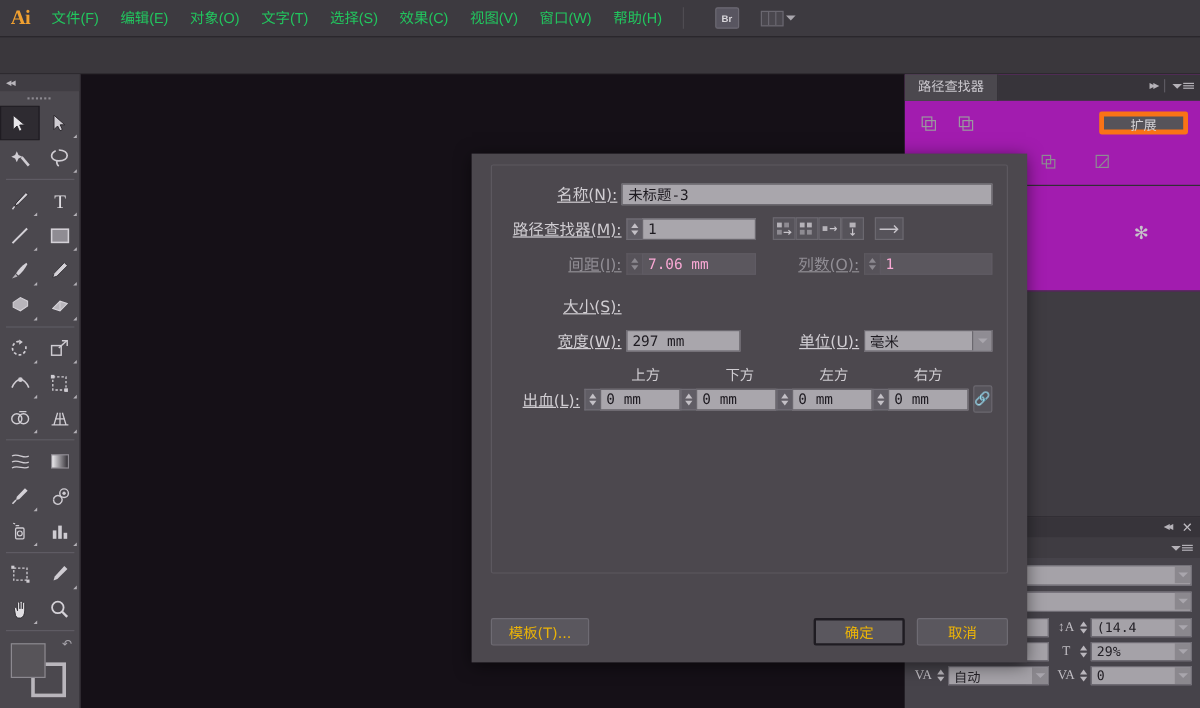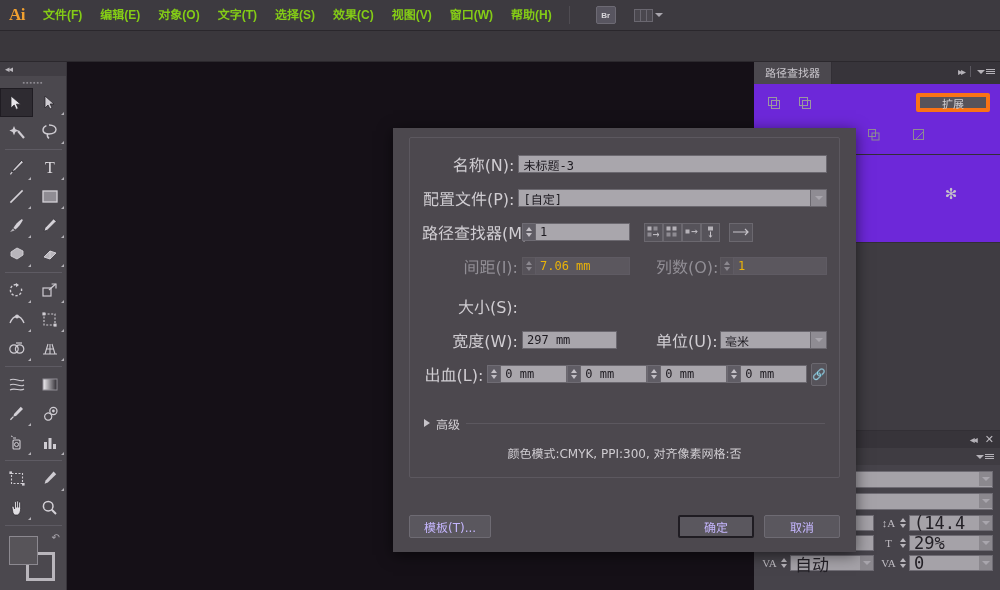--- a/index.html
+++ b/index.html
@@ -23,21 +23,21 @@
   }
   .ai-logo {
     width: 34px; height: 31px;
     display: flex; align-items: center; justify-content: center;
     color: #f0a030; font-weight: bold; font-size: 17px;
     font-family: "Liberation Serif", "DejaVu Serif", serif;
     letter-spacing: -0.5px;
   }
   .menu-item {
     padding: 0 9px; height: 31px; line-height: 31px;
-    font-size: 12px; color: #84cc16; white-space: nowrap; cursor: default; font-weight: bold;
+    font-size: 12px; color: #22c55e; white-space: nowrap; cursor: default;
   }
   .menubar-spacer { width: 18px; }
   .menu-sep { width: 1px; height: 18px; background: #4f4c52; margin: 0 8px; }
   .br-btn {
     width: 20px; height: 18px; background: #585560;
     border: 1px solid #6d6a74; border-radius: 2px;
     display: flex; align-items: center; justify-content: center;
     font-size: 8px; color: #d8d6da; font-weight: bold;
   }
   .ws-btn {
@@ -114,21 +114,21 @@
     position: absolute; left: 67px; top: 62px;
     width: 933px; height: 528px; background: #151017;
   }
 
   
   .dock {
     position: absolute; right: 0; top: 62px;
     width: 246px; height: 528px;
     background: #3f3c42;
   }
-  .panel-group { background: #6d28d9; border-bottom: 1px solid #322f35; }
+  .panel-group { background: #a21caf; border-bottom: 1px solid #322f35; }
   .panel-tabs {
     height: 22px; background: #37343a;
     display: flex; align-items: flex-end; position: relative;
   }
   .panel-tab {
     height: 22px; padding: 0 11px; line-height: 22px;
     background: #4b484e; font-size: 11px; color: #cac7cd;
     border-right: 1px solid #322f35;
   }
   .panel-tools {
@@ -220,21 +220,21 @@
   .cp-stepper { display: flex; flex-direction: column; gap: 0; }
   .cp-stepper i {
     width: 0; height: 0;
     border-left: 3px solid transparent; border-right: 3px solid transparent;
   }
   .cp-stepper i.up { border-bottom: 4px solid #b9b6bc; }
   .cp-stepper i.dn { border-top: 4px solid #b9b6bc; margin-top: 2px; }
   .cp-inp {
     flex: 1; height: 16px;
     background: #a5a2a8; border: 1px solid #6e6b73;
-    font-size: 17px; color: #232026; position: relative;
+    font-size: 11px; color: #232026; position: relative;
     display: flex; align-items: center; padding-left: 4px;
     font-family: "DejaVu Sans Mono", monospace;
   }
   .cp-arrow {
     position: absolute; right: 0; top: 0; width: 13px; height: 14px;
     background: #8b888e; display: flex; align-items: center; justify-content: center;
   }
 
   .mini-panel {
     position: absolute; right: 0; top: 318px; width: 246px; height: 52px;
@@ -257,34 +257,34 @@
   .dlg-inner {
     margin: 9px 16px 0; padding: 14px 0 0;
     border: 1px solid #5c585f; border-radius: 2px;
     height: 341px; position: relative;
   }
   .row {
     display: flex; align-items: center;
     padding: 0 12px; margin-bottom: 10px; position: relative;
   }
   .lbl {
-    font-size: 16px; color: #d0cdd2; text-align: right;
-    white-space: nowrap; font-family: "DejaVu Sans", sans-serif;
+    font-size: 13px; color: #d0cdd2; text-align: right;
+    white-space: nowrap; font-family: "DejaVu Sans", sans-serif; text-decoration: underline;
   }
   .lbl.dim { color: #918e95; }
   .lbl-w { width: 100px; padding-right: 4px; }
   .lbl-w2 { width: 64px; padding-right: 4px; text-align: right; }
 
   .txt {
     height: 18px; background: #a9a6ac; border: 1px solid #6b686f;
     font-size: 12px; color: #1e1b21; display: flex; align-items: center;
     padding-left: 4px;
     font-family: "DejaVu Sans Mono", monospace;
   }
-  .txt.dim { background: #5b575e; color: #eab308; border-color: #5f5b63; }
+  .txt.dim { background: #5b575e; color: #f9a8d4; border-color: #5f5b63; }
   .sel-box {
     height: 18px; background: #a9a6ac; border: 1px solid #6b686f;
     font-size: 12px; color: #1e1b21; display: flex; align-items: center;
     padding-left: 4px; position: relative;
     font-family: "DejaVu Sans Mono", monospace;
   }
   .sel-arrow {
     position: absolute; right: 0; top: 0; bottom: 0; width: 16px;
     background: #8f8c93; border-left: 1px solid #6b686f;
     display: flex; align-items: center; justify-content: center;
@@ -347,21 +347,21 @@
     font-family: "DejaVu Sans", sans-serif;
   }
 
   .dlg-footer {
     position: absolute; left: 0; right: 0; bottom: 0; height: 52px;
     display: flex; align-items: center; padding: 0 16px;
   }
   .btn {
     height: 23px; min-width: 76px; padding: 0 14px;
     background: #5a575e; border: 1px solid #6e6b73; border-radius: 2px;
-    font-size: 12px; color: #c4b5fd;
+    font-size: 12px; color: #eab308;
     display: flex; align-items: center; justify-content: center;
     font-family: "DejaVu Sans", sans-serif;
   }
   .btn.primary { border: 2px solid #1f1c22; background: #5a575e; }
   .btn-spacer { flex: 1; }
   .btn-gap { width: 10px; }
 
   .ori-btn {
     width: 20px; height: 20px;
     background: #5c5960; border: 1px solid #74717a; border-radius: 2px;
@@ -815,29 +815,20 @@
 
   <div class="dialog">
 
     <div class="dlg-inner">
 
       <div class="row">
         <span class="lbl lbl-w">名称(N):</span>
         <span class="txt" style="width:320px">未标题-3</span>
       </div>
 
-      <div class="row">
-        <span class="lbl lbl-w">配置文件(P):</span>
-        <span class="sel-box" style="width:320px">
-          <span>[自定]</span>
-          <span class="sel-arrow">
-              <span class="tri-down"></span>
-            </span>
-        </span>
-      </div>
 
       <div class="row">
         <span class="lbl lbl-w">路径查找器(M):</span>
         <span class="stepper">
             <i class="up"></i>
             <i class="dn"></i>
           </span>
         <span class="txt" style="width:95px">1</span>
         <span style="width:14px"></span>
         <span class="mini-btn">
@@ -903,20 +894,27 @@
         <span class="lbl lbl-w2">单位(U):</span>
         <span class="sel-box" style="width:107px">
           <span>毫米</span>
           <span class="sel-arrow">
               <span class="tri-down"></span>
             </span>
         </span>
       </div>
 
 
+      <div class="bleed-head">
+        <span class="sp"></span>
+        <span>上方</span>
+        <span>下方</span>
+        <span>左方</span>
+        <span>右方</span>
+      </div>
       <div class="bleed-row">
         <span class="lbl lbl-w">出血(L):</span>
         <span class="bleed-cell">
           <span class="stepper">
               <i class="up"></i>
               <i class="dn"></i>
             </span>
           <span class="txt">0 mm</span>
         </span>
         <span class="bleed-cell">
@@ -936,28 +934,20 @@
         <span class="bleed-cell">
           <span class="stepper">
               <i class="up"></i>
               <i class="dn"></i>
             </span>
           <span class="txt">0 mm</span>
         </span>
         <span class="link-btn">🔗</span>
       </div>
 
-      <div class="advanced">
-        <div class="adv-head">
-          <span class="adv-tri"></span>
-          <span class="adv-label">高级</span>
-          <span class="adv-line"></span>
-        </div>
-        <div class="adv-summary">颜色模式:CMYK, PPI:300,  对齐像素网格:否</div>
-      </div>
     </div>
 
     <div class="dlg-footer">
       <div class="btn">模板(T)...</div>
       <div class="btn-spacer"></div>
       <div class="btn primary">确定</div>
       <div class="btn-gap"></div>
       <div class="btn">取消</div>
     </div>
   </div>

